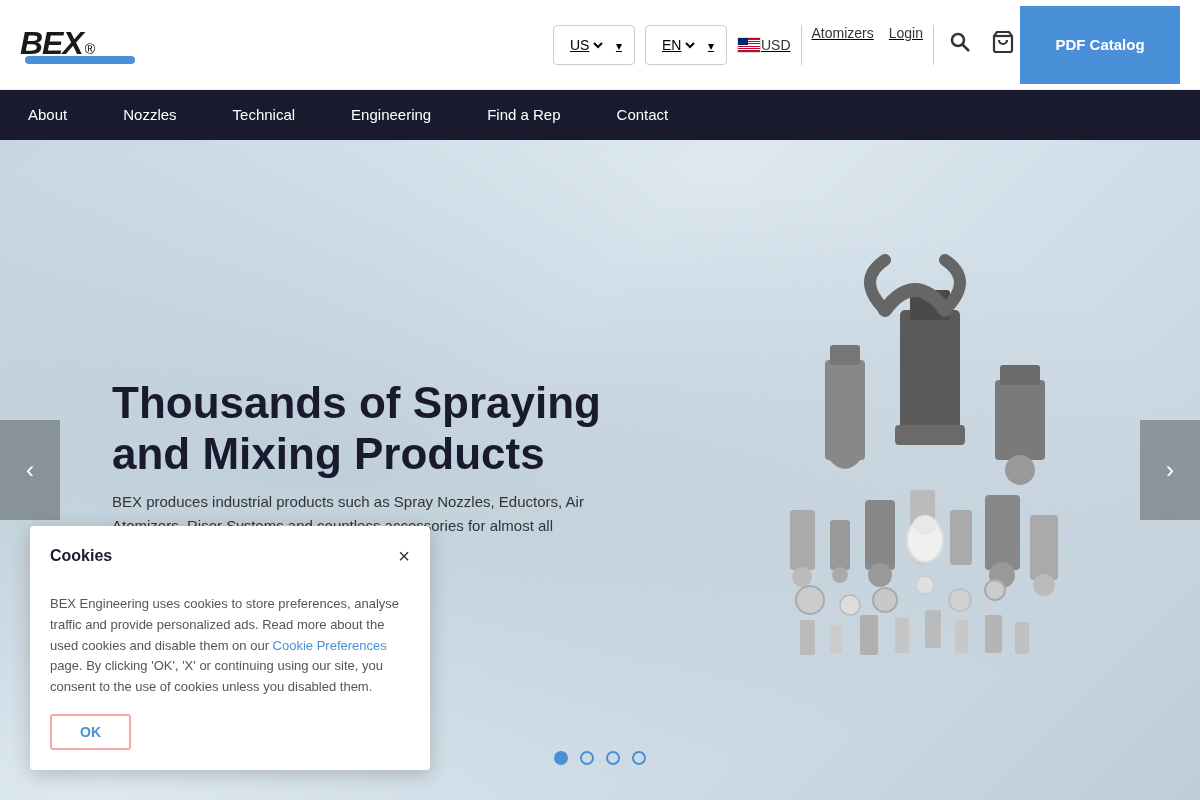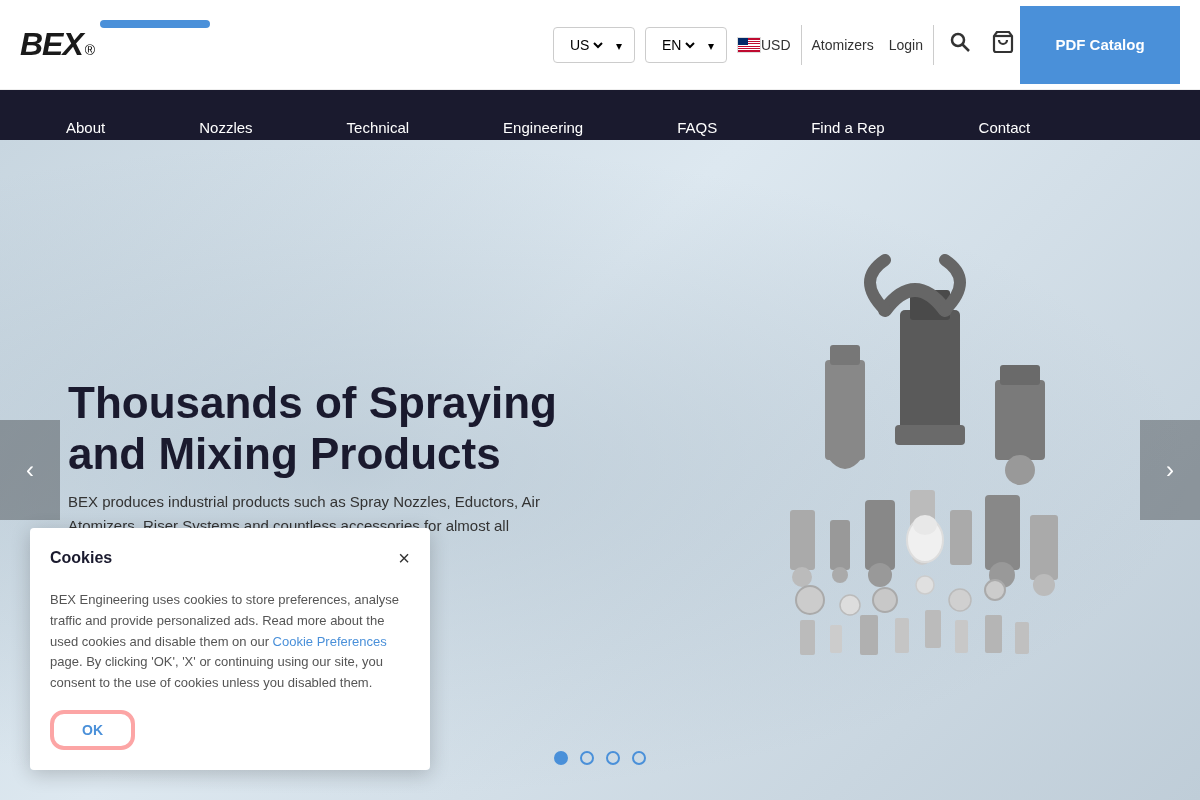--- a/index.html
+++ b/index.html
@@ -30,27 +30,27 @@
     .logo-underline {
       width: 110px;
       height: 8px;
       background: #4a90d9;
       border-radius: 4px;
       margin-top: -6px;
       margin-left: 5px;
     }
     .logo-wrapper {
       display: flex;
-      flex-direction: row;
+      flex-direction: column;
       align-items: flex-start;
     }
     .header-controls {
       display: flex;
-      align-items: center;
       gap: 10px;
+      text-decoration: underline;
     }
     .select-box {
       border: 1px solid #ccc;
       border-radius: 4px;
       padding: 8px 12px;
       font-size: 14px;
       cursor: pointer;
       display: flex;
       align-items: center;
       gap: 6px;
@@ -140,48 +140,47 @@
       background: #1a1a2e;
       height: 50px;
       display: flex;
       align-items: center;
       padding: 0;
     }
     .nav-item {
       color: #fff;
       font-size: 15px;
       font-weight: 500;
-      padding: 4px 28px;
+      padding: 16px 28px;
       height: 50px;
       display: flex;
-      align-items: flex-end;
+      align-items: flex-start;
       cursor: pointer;
       text-decoration: none;
       white-space: nowrap;
-      margin-left: 38px;
     }
 
     
     .hero {
       position: relative;
       height: 660px;
       background: linear-gradient(135deg, #c8d6e0 0%, #dde8f0 40%, #bfcdd8 100%);
       overflow: hidden;
       display: flex;
       align-items: center;
     }
     .hero-bg-overlay {
       position: absolute;
       inset: 0;
       background: radial-gradient(ellipse at 30% 50%, rgba(150,170,185,0.4) 0%, transparent 70%);
     }
     .hero-content {
       position: relative;
       z-index: 2;
-      padding-left: 68px;
+      padding-left: 112px;
       max-width: 620px;
     }
     .hero-title {
       font-size: 44px;
       font-weight: 900;
       color: #1a1a2e;
       line-height: 1.15;
       margin-bottom: 10px;
     }
     .hero-subtitle {
@@ -256,21 +255,21 @@
       background: #fff;
       border-radius: 4px;
       box-shadow: 0 4px 20px rgba(0,0,0,0.2);
       padding: 20px 20px 20px 20px;
       z-index: 100;
     }
     .cookie-header {
       display: flex;
       justify-content: space-between;
       align-items: center;
-      margin-bottom: 22px;
+      margin-bottom: 28px;
     }
     .cookie-title {
       font-size: 16px;
       font-weight: bold;
       color: #1a1a2e;
     }
     .cookie-close {
       background: none;
       border: none;
       font-size: 20px;
@@ -284,27 +283,27 @@
       line-height: 1.6;
       margin-bottom: 16px;
     }
     .cookie-link {
       color: #4a90d9;
       cursor: pointer;
       text-decoration: none;
     }
     .cookie-ok-btn {
       background: none;
-      border: 4px solid #fca5a5;
+      border: 2px solid #fca5a5;
       color: #4a90d9;
       padding: 8px 28px;
       font-size: 14px;
       font-weight: bold;
       cursor: pointer;
-      border-radius: 14px;
+      border-radius: 3px;
     }
 
     .chevron-down::after {
       content: '▾';
       font-size: 12px;
       margin-left: 4px;
     }
   </style>
 </head>
 <body>
@@ -376,23 +375,20 @@
   <a class="nav-item">
     <span>Nozzles</span>
   </a>
   <a class="nav-item">
     <span>Technical</span>
   </a>
   <a class="nav-item">
     <span>Engineering</span>
   </a>
   <a class="nav-item">
-    <span>FAQS</span>
-  </a>
-  <a class="nav-item">
     <span>Find a Rep</span>
   </a>
   <a class="nav-item">
     <span>Contact</span>
   </a>
 </nav>
 
 <div class="hero">
   <div class="hero-bg-overlay"></div>
 

